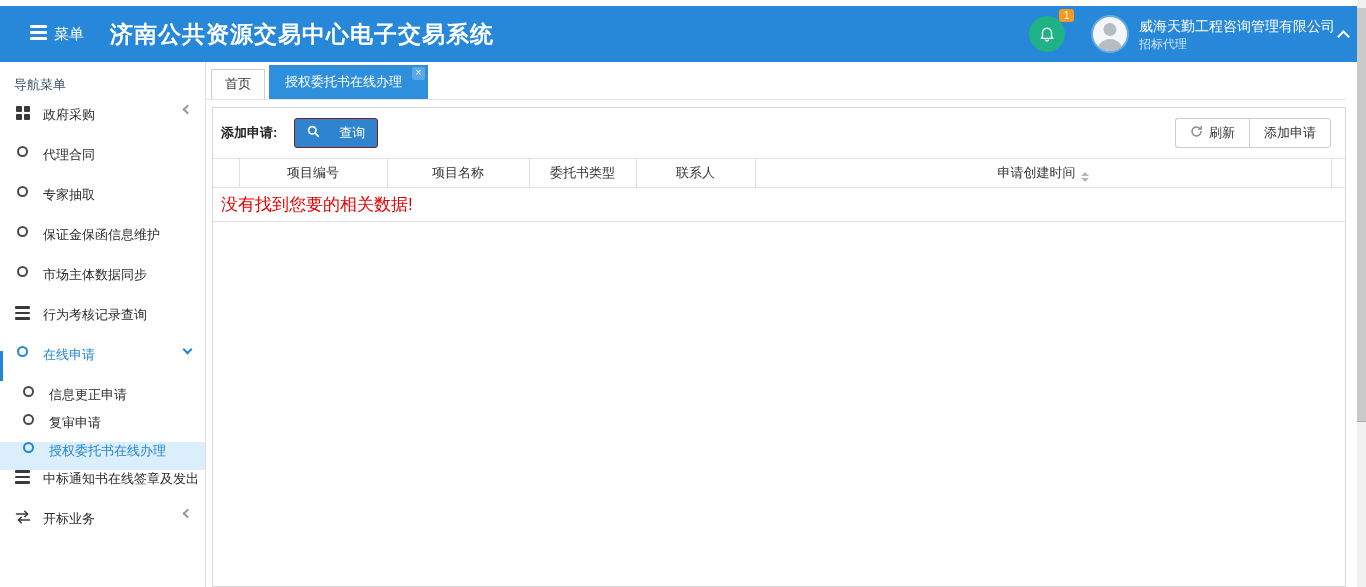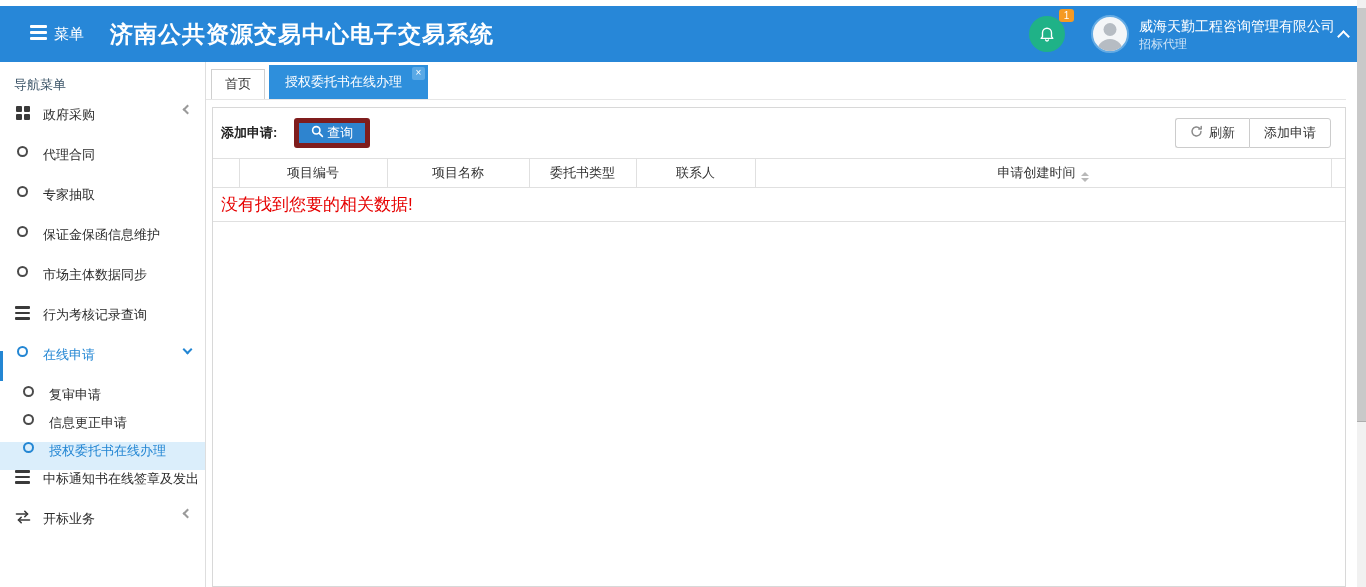--- a/index.html
+++ b/index.html
@@ -50,21 +50,21 @@
   .tab { font-size:13px; cursor:pointer; }
   .tab.inactive { height:30px; line-height:28px; padding:0 13px; border:1px solid #cfcfcf; border-bottom:none; background:#fff; color:#333; }
   .tab.active { height:34px; line-height:34px; padding:0 26px 0 16px; background:#2e8fdc; color:#fff; position:relative; }
   .tab-close { position:absolute; top:2px; right:3px; width:13px; height:13px; line-height:12px; text-align:center; font-size:10px; color:#fff; background:#5aa9e6; border-radius:2px; cursor:pointer; }
 
   .panel { margin:7px 0 0 6px; border:1px solid #d8d8d8; background:#fff; flex:1; display:flex; flex-direction:column; }
   .toolbar { display:flex; align-items:center; padding:10px 14px 10px 8px; flex:none; }
   .field-label { font-size:13px; font-weight:bold; color:#222; margin-right:7px; white-space:nowrap; }
   .search-input { width:276px; height:29px; border:1px solid #c9c9c9; border-radius:3px; padding:0 9px; font-size:13px; color:#333; outline:none; }
   .search-input::placeholder { color:#a9a9a9; }
-  .query-btn { margin-left:10px; height:30px; padding:0 12px; background:#2e84cf; border:5px solid #7f1d1d; color:#fff; border-radius:3px; font-size:13px; display:flex; align-items:center; gap:3px; cursor:pointer; }
+  .query-btn { margin-left:10px; height:30px; padding:0 12px; background:#2e84cf; border:1px solid #7f1d1d; color:#fff; border-radius:3px; font-size:13px; display:flex; align-items:center; gap:19px; cursor:pointer; }
   .btn-group { margin-left:auto; display:flex; }
   .group-btn { height:30px; padding:0 14px; background:#fff; border:1px solid #cccccc; font-size:13px; color:#333; display:flex; align-items:center; gap:6px; cursor:pointer; }
   .group-btn.first { border-radius:3px 0 0 3px; border-right:none; }
   .group-btn.last { border-radius:0 3px 3px 0; }
 
   table { width:100%; border-collapse:collapse; table-layout:fixed; }
   thead th { border:1px solid #e0e0e0; height:29px; font-size:13px; font-weight:normal; color:#333; text-align:center; background:#fff; }
   thead th:first-child { border-left:none; }
   thead th:last-child { border-right:none; }
   .empty-row td { border-bottom:1px solid #e0e0e0; color:#e60000; font-size:17px; text-align:left; padding:5px 8px; height:24px; }
@@ -177,28 +177,28 @@
           <span class="circle-i blue"></span>
         </span>
       <span>在线申请</span>
       <span class="chev-down"></span>
     </div>
 
     <div class="nav-item sub">
       <span class="icon">
           <span class="circle-i"></span>
         </span>
+      <span>信息更正申请</span>
+    </div>
+
+    <div class="nav-item sub">
+      <span class="icon">
+          <span class="circle-i"></span>
+        </span>
       <span>复审申请</span>
-    </div>
-
-    <div class="nav-item sub">
-      <span class="icon">
-          <span class="circle-i"></span>
-        </span>
-      <span>信息更正申请</span>
     </div>
 
     <div class="nav-item sub selected">
       <span class="icon">
           <span class="circle-i blue"></span>
         </span>
       <span>授权委托书在线办理</span>
     </div>
 
     <div class="nav-item">

